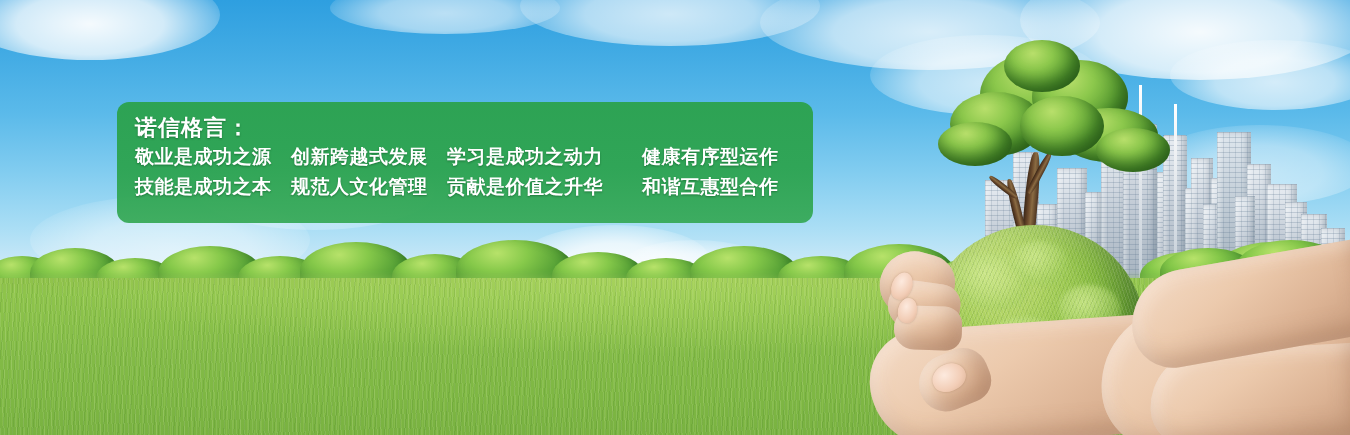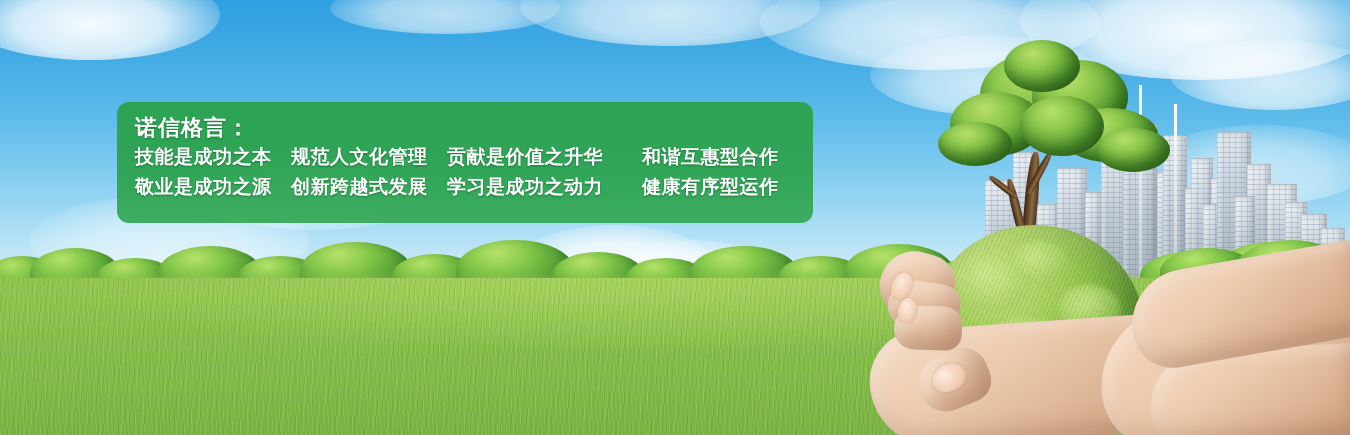--- a/index.html
+++ b/index.html
@@ -327,17 +327,17 @@
          border-radius:34px 26px 24px 30px; transform:rotate(2deg);"></div>
     <div class="nail" style="left:892px; top:272px; width:20px; height:28px; transform:rotate(22deg);"></div>
     <div class="nail" style="left:898px; top:298px; width:19px; height:25px; transform:rotate(12deg);"></div>
 
     <div class="hand" style="left:1130px; top:258px; width:240px; height:96px;
          border-radius:70px 0 0 50px; transform:rotate(-10deg);"></div>
   </div>
 
   <div class="motto-panel">
     <div class="motto-title">诺信格言：</div>
+    <div class="motto-line">敬业是成功之源　创新跨越式发展　学习是成功之动力　　健康有序型运作</div>
     <div class="motto-line">技能是成功之本　规范人文化管理　贡献是价值之升华　　和谐互惠型合作</div>
-    <div class="motto-line">敬业是成功之源　创新跨越式发展　学习是成功之动力　　健康有序型运作</div>
   </div>
 
 </div>
 
 </body></html>

